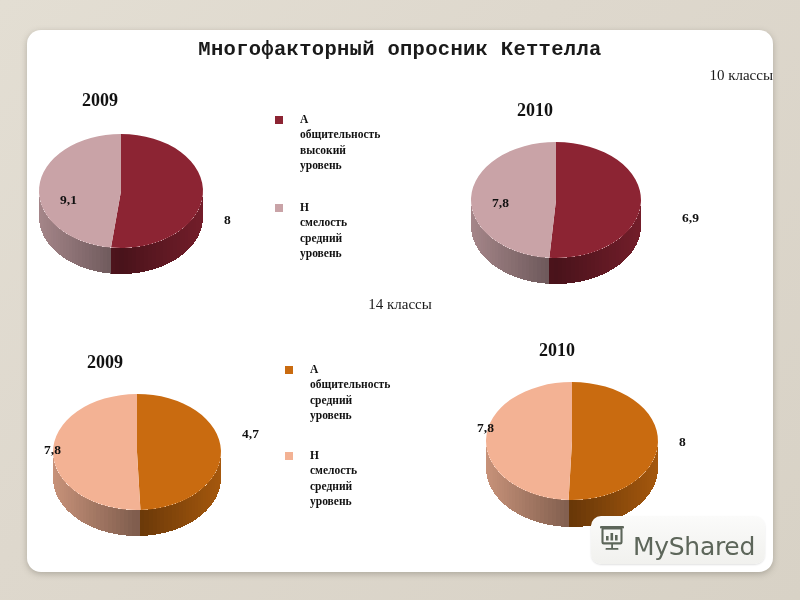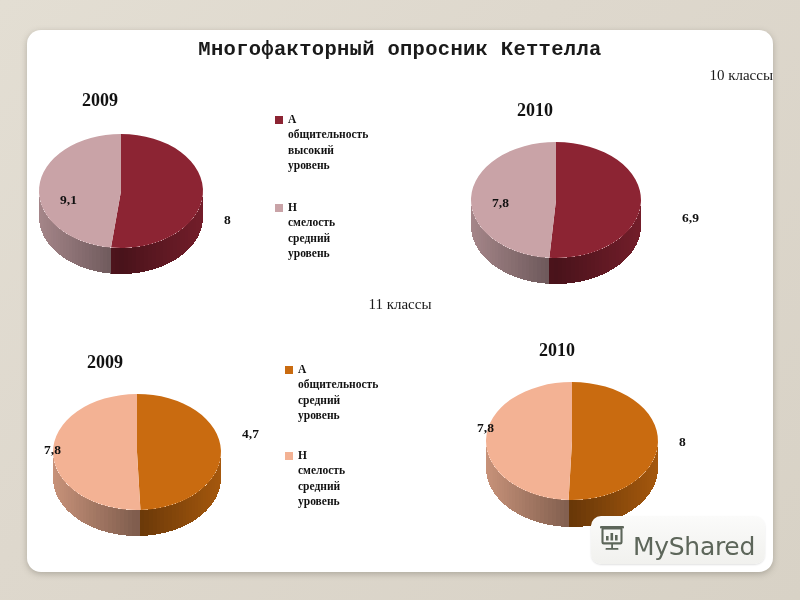--- a/index.html
+++ b/index.html
@@ -83,21 +83,21 @@
     color: #111;
     white-space: nowrap;
   }
 
   
   .legend { position: absolute; }
   .legend-item {
     position: absolute;
     display: flex;
     align-items: flex-start;
-    gap: 5px;
+    gap: 17px;
   }
   .legend-swatch {
     width: 8px;
     height: 8px;
     margin-top: 4px;
     flex: 0 0 auto;
   }
   .legend-text {
     font-size: 11.5px;
     font-weight: bold;
@@ -129,21 +129,21 @@
   }
 </style>
 </head>
 <body>
 
 <div id="slide-frame">
   <div id="slide-canvas">
 
     <div id="chart-title">Многофакторный опросник Кеттелла</div>
     <div id="grade-10-label">10 классы</div>
-    <div id="grade-11-label">11 классы</div>
+    <div id="grade-11-label">14 классы</div>
 
     <div class="year-label" style="left:55px; top:60px;">2009</div>
     <div class="pie-wrap" id="pie-top-left" style="left:8px; top:100px;">
         <svg width="174" height="150" viewBox="0 0 174 150">
           <path d="M167.9957344169324,61.58138855908423L167.8464856018561,64.48621466684502L167.8464856018561,90.48621466684502L167.9957344169324,87.58138855908423Z" fill="#731e2a" stroke="none" shape-rendering="crispEdges"></path>
           <path d="M167.8464856018561,64.48621466684502L167.48440121124588,67.38197513788853L167.48440121124588,93.38197513788853L167.8464856018561,90.48621466684502Z" fill="#731d2a" stroke="none" shape-rendering="crispEdges"></path>
           <path d="M167.48440121124588,67.38197513788853L166.9104228180857,70.26113976683172L166.9104228180857,96.26113976683172L167.48440121124588,93.38197513788853Z" fill="#721d2a" stroke="none" shape-rendering="crispEdges"></path>
           <path d="M166.9104228180857,70.26113976683172L166.12604300963508,73.11622150451966L166.12604300963508,99.11622150451966L166.9104228180857,96.26113976683172Z" fill="#721d2a" stroke="none" shape-rendering="crispEdges"></path>
           <path d="M166.12604300963508,73.11622150451966L165.13330150606947,75.9397959275288L165.13330150606947,101.9397959275288L166.12604300963508,99.11622150451966Z" fill="#721d29" stroke="none" shape-rendering="crispEdges"></path>
           <path d="M165.13330150606947,75.9397959275288L163.93477985634257,78.72452054481677L163.93477985634257,104.72452054481677L165.13330150606947,101.9397959275288Z" fill="#711d29" stroke="none" shape-rendering="crispEdges"></path>

